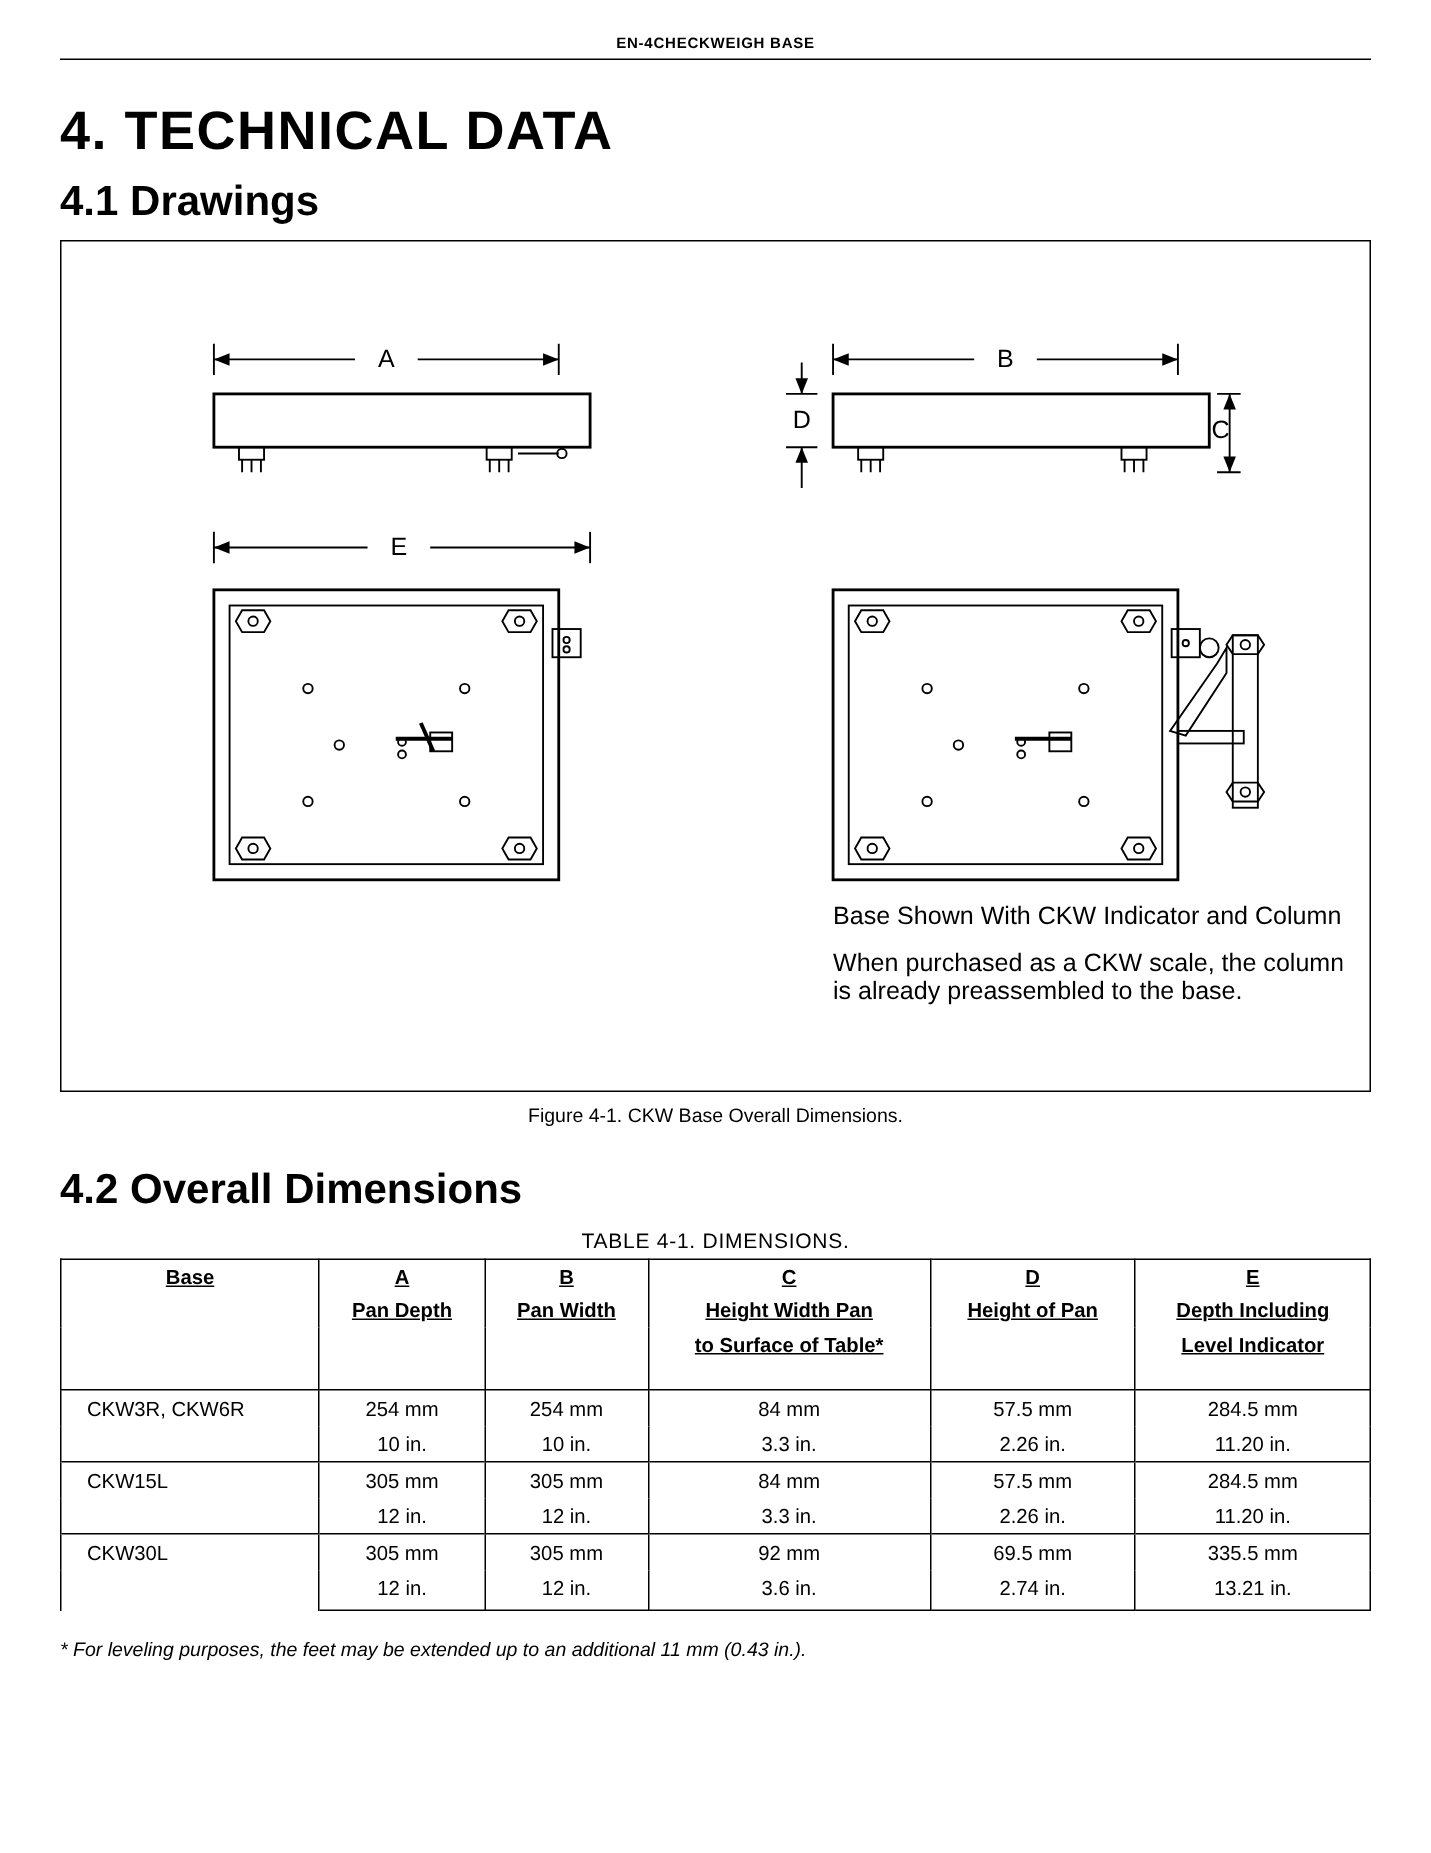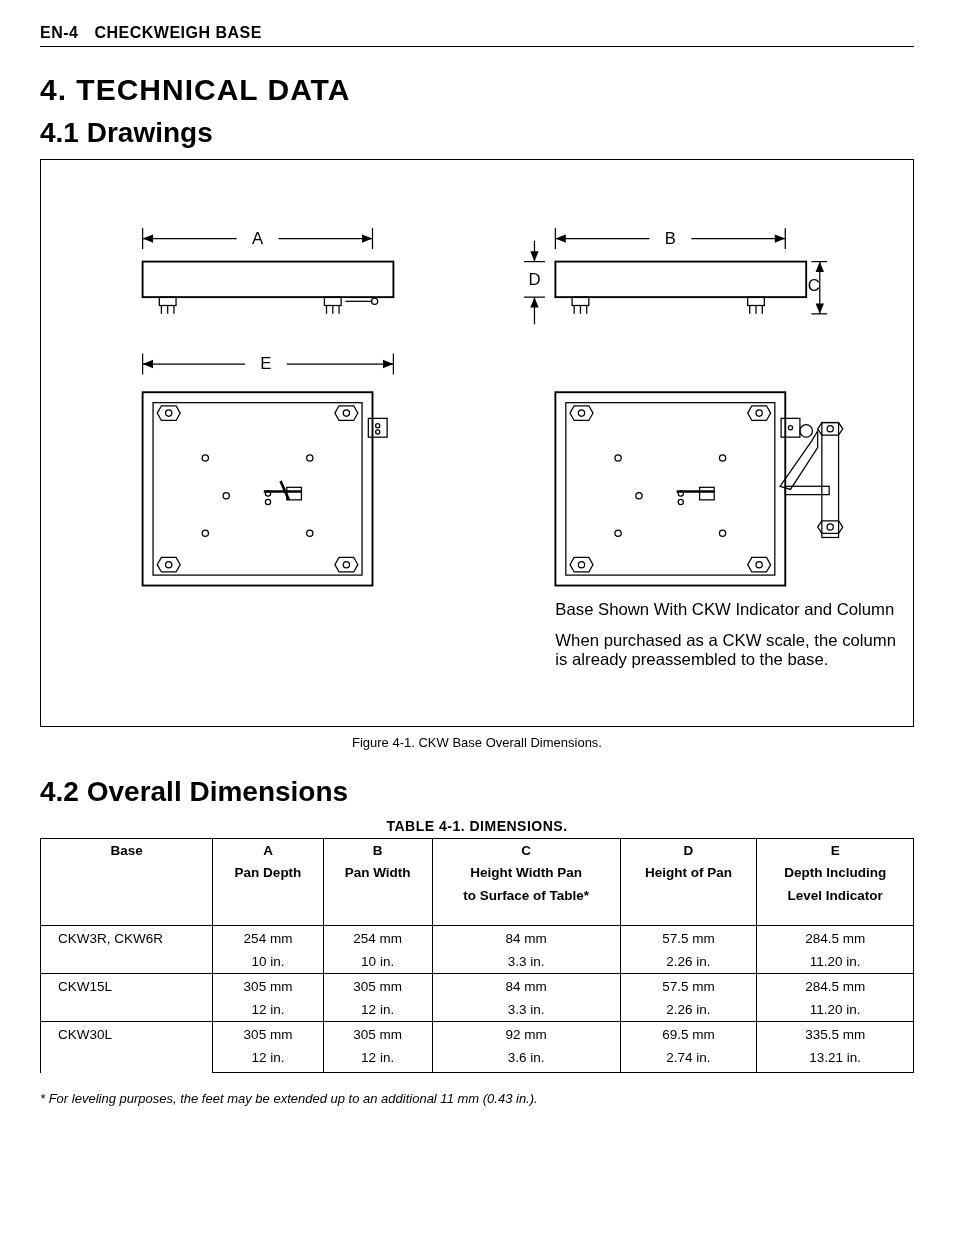--- a/index.html
+++ b/index.html
@@ -7,33 +7,32 @@
     font-size: 14px;
     color: #000;
     background: #fff;
     margin: 0;
     padding: 24px 40px 40px 40px;
     width: 954px;
     box-sizing: border-box;
   }
   .hdrline {
     display: flex;
-    justify-content: flex-start;
+    justify-content: center;
     font-weight: bold;
-    font-size: 16px;
+    font-size: 10px;
     letter-spacing: 0.5px;
     border-bottom: 1.5px solid #000;
     padding-bottom: 4px;
     margin-bottom: 26px;
-    gap: 16px;
   }
   h1.section-title {
     font-family: Arial, Helvetica, sans-serif;
     font-weight: 800;
-    font-size: 30px;
+    font-size: 36px;
     letter-spacing: 1px;
     margin: 0 0 10px 0;
     font-stretch: condensed;
   }
   h2.subsection {
     font-family: Arial, Helvetica, sans-serif;
     font-weight: 700;
     font-size: 28px;
     margin: 6px 0 10px 0;
     font-stretch: condensed;
@@ -44,40 +43,40 @@
     margin: 8px 0 6px 0;
   }
   .figure-caption {
     text-align: center;
     font-size: 13px;
     margin-top: 8px;
     margin-bottom: 26px;
   }
   .table-title {
     text-align: center;
-    font-weight: bold;
+    font-weight: normal;
     font-size: 14px;
     letter-spacing: 0.5px;
     margin: 6px 0 4px 0;
     text-transform: uppercase;
   }
   table.dim {
     border-collapse: collapse;
     width: 100%;
     font-size: 13.5px;
   }
   table.dim th, table.dim td {
     border-left: 1px solid #000;
     border-right: 1px solid #000;
     padding: 4px 8px 2px 8px;
     text-align: center;
     line-height: 1.25;
   }
   table.dim tr.top-border th { border-top: 1.5px solid #000; }
-  table.dim tr.hdr th { font-weight: bold; }
+  table.dim tr.hdr th { font-weight: bold; text-decoration: underline; }
   table.dim tr.sub th {
     font-weight: bold;
     border-bottom: 1px solid #000;
     padding-bottom: 20px;
   }
   table.dim td.base {
     text-align: left;
     vertical-align: top;
     padding-left: 17px;
   }

